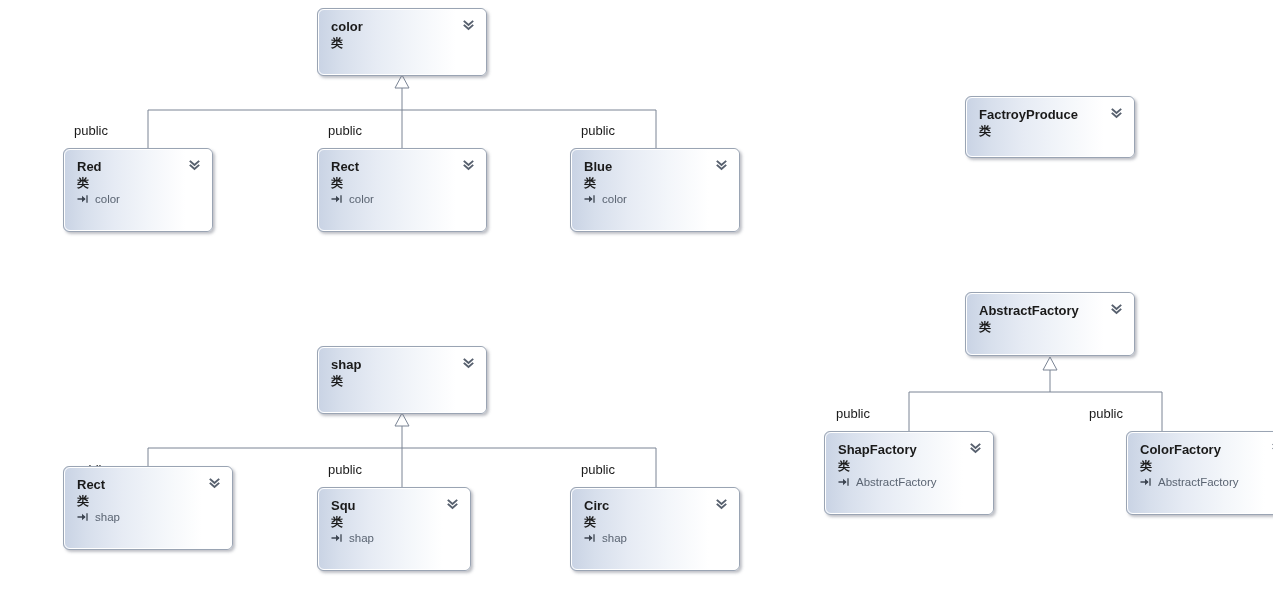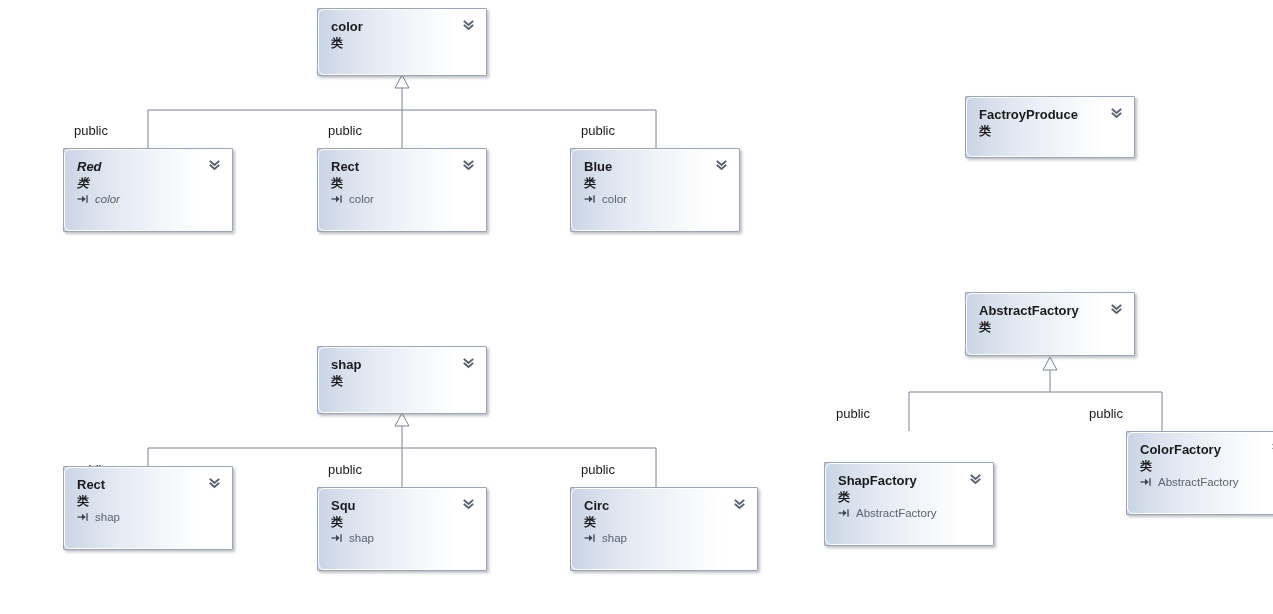--- a/index.html
+++ b/index.html
@@ -31,21 +31,21 @@
     width: 1273px;
     height: 614px;
     pointer-events: none;
   }
 
   
   .class-box {
     position: absolute;
     box-sizing: border-box;
     border: 1px solid #9aa4b3;
-    border-radius: 1px;
+    border-radius: 6px;
     background: linear-gradient(to right,
                 #c9d3e4 0%,
                 #d7dfec 14%,
                 #e6ebf4 34%,
                 #f3f6fa 58%,
                 #ffffff 82%,
                 #ffffff 100%);
     box-shadow: 2px 2px 3px rgba(110,116,128,0.45);
     overflow: hidden;
   }
@@ -170,21 +170,21 @@
   <div class="class-box" style="left:317px; top:8px; width:170px; height:68px;">
     <div class="cb-inner"></div>
     <div class="cb-title">color</div>
     <div class="cb-stereotype">类</div>
     <svg class="cb-chevron" viewBox="0 0 13 13">
       <path d="M 2.5,2.5 L 6.5,6 L 10.5,2.5" fill="none" stroke="#57606e" stroke-width="1.9" stroke-linecap="square"></path>
       <path d="M 2.5,6.5 L 6.5,10 L 10.5,6.5" fill="none" stroke="#57606e" stroke-width="1.9" stroke-linecap="square"></path>
     </svg>
   </div>
 
-  <div class="class-box" style="left:63px; top:148px; width:170px; height:84px;font-style:italic;">
+  <div class="class-box" style="left:63px; top:148px; width:150px; height:84px;">
     <div class="cb-inner"></div>
     <div class="cb-title">Red</div>
     <div class="cb-stereotype">类</div>
     <div class="cb-base">
       <svg class="base-arrow" viewBox="0 0 13 10">
         <path d="M 0.5,5 L 8,5" stroke="#3c4450" stroke-width="1.3" fill="none"></path>
         <path d="M 5,1.8 L 8.6,5 L 5,8.2 z" fill="#3c4450"></path>
         <path d="M 10,1.3 L 10,8.7" stroke="#3c4450" stroke-width="1.3" fill="none"></path>
       </svg>
       <span class="base-label">color</span>
@@ -252,39 +252,39 @@
         <path d="M 10,1.3 L 10,8.7" stroke="#3c4450" stroke-width="1.3" fill="none"></path>
       </svg>
       <span class="base-label">shap</span>
     </div>
     <svg class="cb-chevron" viewBox="0 0 13 13">
       <path d="M 2.5,2.5 L 6.5,6 L 10.5,2.5" fill="none" stroke="#57606e" stroke-width="1.9" stroke-linecap="square"></path>
       <path d="M 2.5,6.5 L 6.5,10 L 10.5,6.5" fill="none" stroke="#57606e" stroke-width="1.9" stroke-linecap="square"></path>
     </svg>
   </div>
 
-  <div class="class-box" style="left:317px; top:487px; width:170px; height:84px;">
+  <div class="class-box" style="left:317px; top:487px; width:154px; height:84px;">
     <div class="cb-inner"></div>
     <div class="cb-title">Squ</div>
     <div class="cb-stereotype">类</div>
     <div class="cb-base">
       <svg class="base-arrow" viewBox="0 0 13 10">
         <path d="M 0.5,5 L 8,5" stroke="#3c4450" stroke-width="1.3" fill="none"></path>
         <path d="M 5,1.8 L 8.6,5 L 5,8.2 z" fill="#3c4450"></path>
         <path d="M 10,1.3 L 10,8.7" stroke="#3c4450" stroke-width="1.3" fill="none"></path>
       </svg>
       <span class="base-label">shap</span>
     </div>
     <svg class="cb-chevron" viewBox="0 0 13 13">
       <path d="M 2.5,2.5 L 6.5,6 L 10.5,2.5" fill="none" stroke="#57606e" stroke-width="1.9" stroke-linecap="square"></path>
       <path d="M 2.5,6.5 L 6.5,10 L 10.5,6.5" fill="none" stroke="#57606e" stroke-width="1.9" stroke-linecap="square"></path>
     </svg>
   </div>
 
-  <div class="class-box" style="left:570px; top:487px; width:188px; height:84px;">
+  <div class="class-box" style="left:570px; top:487px; width:170px; height:84px;">
     <div class="cb-inner"></div>
     <div class="cb-title">Circ</div>
     <div class="cb-stereotype">类</div>
     <div class="cb-base">
       <svg class="base-arrow" viewBox="0 0 13 10">
         <path d="M 0.5,5 L 8,5" stroke="#3c4450" stroke-width="1.3" fill="none"></path>
         <path d="M 5,1.8 L 8.6,5 L 5,8.2 z" fill="#3c4450"></path>
         <path d="M 10,1.3 L 10,8.7" stroke="#3c4450" stroke-width="1.3" fill="none"></path>
       </svg>
       <span class="base-label">shap</span>
@@ -308,21 +308,21 @@
   <div class="class-box" style="left:965px; top:292px; width:170px; height:64px;">
     <div class="cb-inner"></div>
     <div class="cb-title">AbstractFactory</div>
     <div class="cb-stereotype">类</div>
     <svg class="cb-chevron" viewBox="0 0 13 13">
       <path d="M 2.5,2.5 L 6.5,6 L 10.5,2.5" fill="none" stroke="#57606e" stroke-width="1.9" stroke-linecap="square"></path>
       <path d="M 2.5,6.5 L 6.5,10 L 10.5,6.5" fill="none" stroke="#57606e" stroke-width="1.9" stroke-linecap="square"></path>
     </svg>
   </div>
 
-  <div class="class-box" style="left:824px; top:431px; width:170px; height:84px;margin-top:31px;">
+  <div class="class-box" style="left:824px; top:431px; width:170px; height:84px;">
     <div class="cb-inner"></div>
     <div class="cb-title">ShapFactory</div>
     <div class="cb-stereotype">类</div>
     <div class="cb-base">
       <svg class="base-arrow" viewBox="0 0 13 10">
         <path d="M 0.5,5 L 8,5" stroke="#3c4450" stroke-width="1.3" fill="none"></path>
         <path d="M 5,1.8 L 8.6,5 L 5,8.2 z" fill="#3c4450"></path>
         <path d="M 10,1.3 L 10,8.7" stroke="#3c4450" stroke-width="1.3" fill="none"></path>
       </svg>
       <span class="base-label">AbstractFactory</span>

